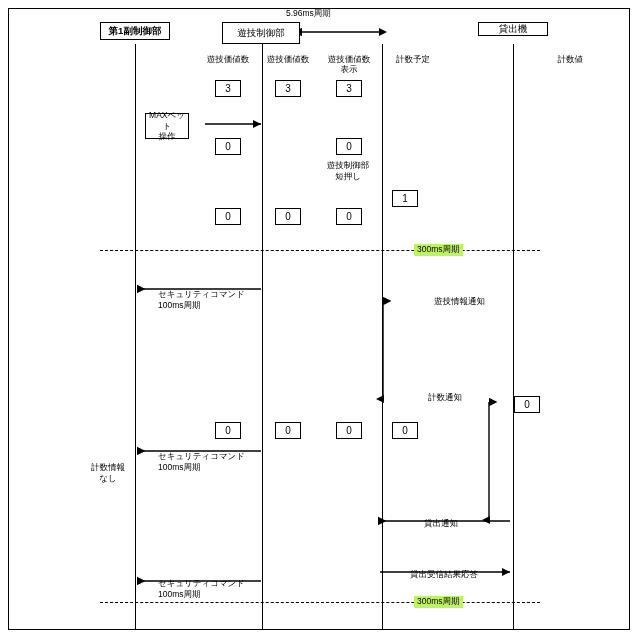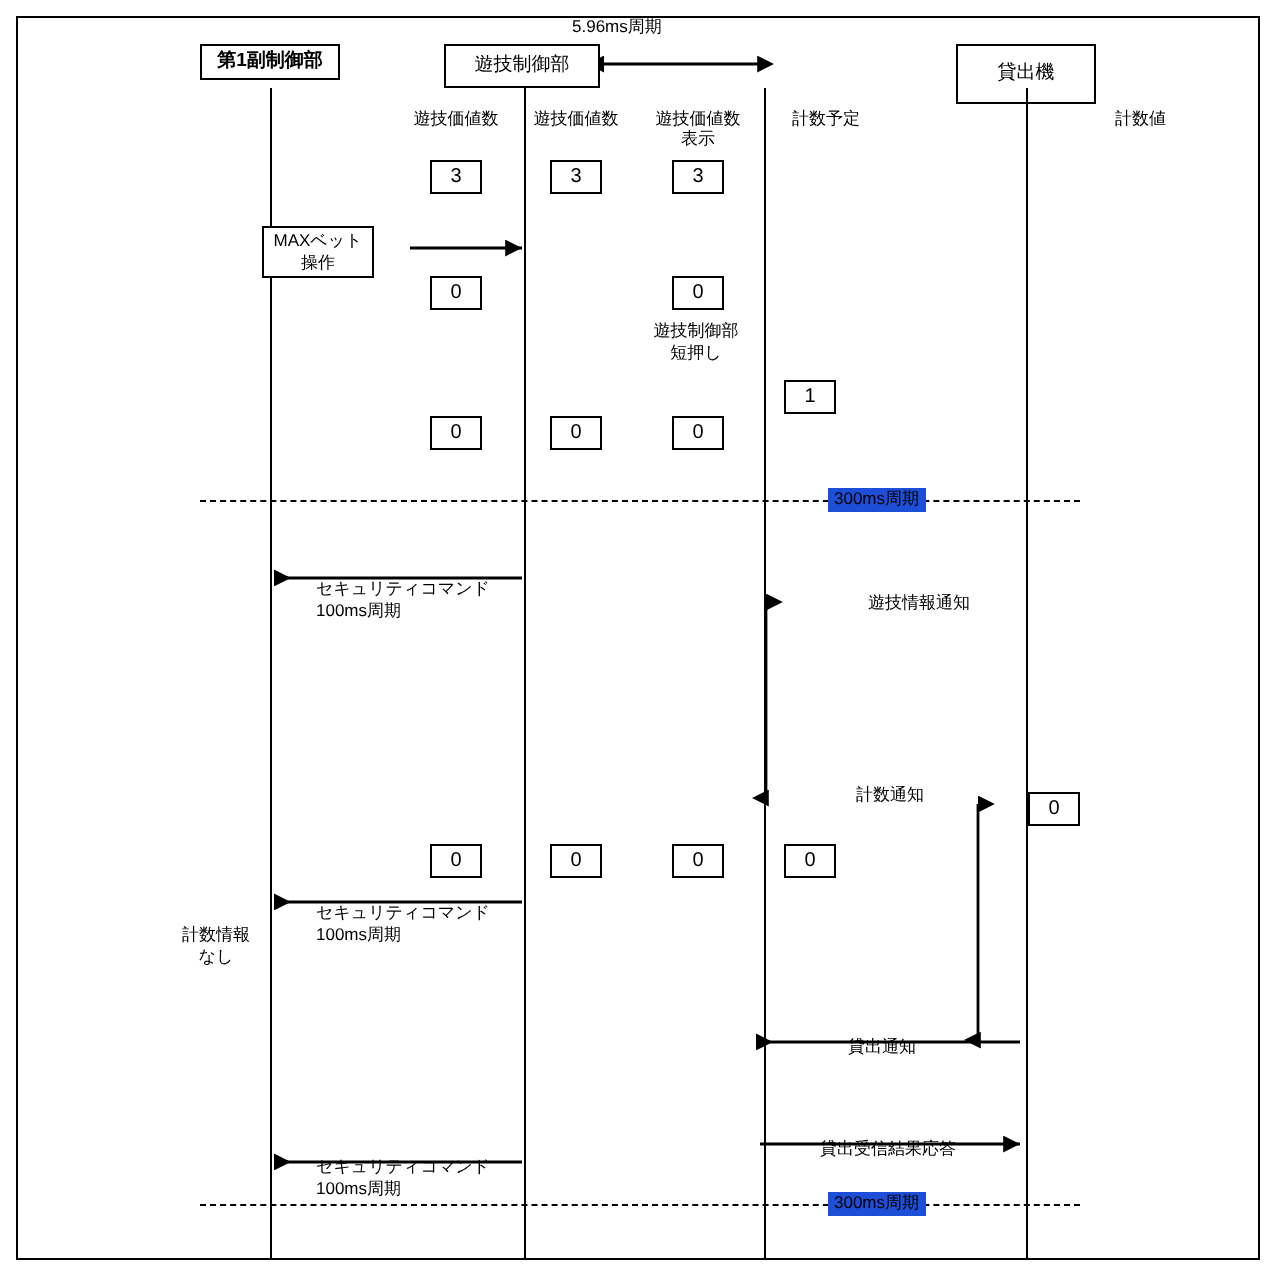--- a/index.html
+++ b/index.html
@@ -91,21 +91,21 @@
     overflow: visible;
   }
   .dash-line {
     position: absolute;
     height: 0;
     border-top: 1.6px dashed #000;
   }
   .dash-label {
     position: absolute;
     font-size: 8.5px;
-    background: #1d4ed8;
+    background: #bef264;
     padding: 0 3px;
     white-space: nowrap;
   }
   .top-label {
     position: absolute;
     font-size: 8.5px;
     white-space: nowrap;
   }
 </style>
 </head>
@@ -123,39 +123,39 @@
       </marker>
       <marker id="ahR" markerWidth="7" markerHeight="7" refX="1" refY="3" orient="auto">
         <path d="M0,0 L6,3 L0,6 z" fill="#000"></path>
       </marker>
     </defs>
     <line x1="2" y1="6" x2="80" y2="6" stroke="#000" stroke-width="1.4" marker-start="url(#ahL)" marker-end="url(#ahR)"></line>
   </svg>
 
   <div class="head-box" style="left:100px; top:22px; width:70px; height:18px;font-weight:bold;">第1副制御部</div>
   <div class="head-box" style="left:222px; top:22px; width:78px; height:22px;">遊技制御部</div>
-  <div class="head-box" style="left:478px; top:22px; width:70px; height:30px;">貸出機</div>
+  <div class="head-box" style="left:478px; top:22px; width:70px; height:14px;">貸出機</div>
 
   <div class="lane-line" style="left:135px; top:44px; height:586px;"></div>
   <div class="lane-line" style="left:262px; top:44px; height:586px;"></div>
   <div class="lane-line" style="left:382px; top:44px; height:586px;"></div>
   <div class="lane-line" style="left:513px; top:44px; height:586px;"></div>
 
   <div class="col-label" style="left:198px; top:54px; width:60px;">遊技価値数</div>
   <div class="col-label" style="left:258px; top:54px; width:60px;">遊技価値数</div>
   <div class="col-label" style="left:318px; top:54px; width:62px; white-space:pre-line;">遊技価値数
 表示</div>
   <div class="col-label" style="left:382px; top:54px; width:62px;">計数予定</div>
   <div class="col-label" style="left:533px; top:54px; width:50px;text-align:right;">計数値</div>
 
   <div class="val-box" style="left:215px; top:80px;">3</div>
   <div class="val-box" style="left:275px; top:80px;">3</div>
   <div class="val-box" style="left:336px; top:80px;">3</div>
 
-  <div class="op-box" style="left:131px; top:113px; width:56px; height:26px; white-space:pre-line;">MAXベット
+  <div class="op-box" style="left:145px; top:113px; width:44px; height:26px; white-space:pre-line;">MAXベット
 操作</div>
   <svg class="arrow-svg" style="left:205px; top:118px; width:60px; height:14px;">
     <defs>
       <marker id="ah1" markerWidth="7" markerHeight="7" refX="6" refY="3" orient="auto">
         <path d="M0,0 L6,3 L0,6 z" fill="#000"></path>
       </marker>
     </defs>
     <line x1="0" y1="6" x2="56" y2="6" stroke="#000" stroke-width="1.4" marker-end="url(#ah1)"></line>
   </svg>
 

